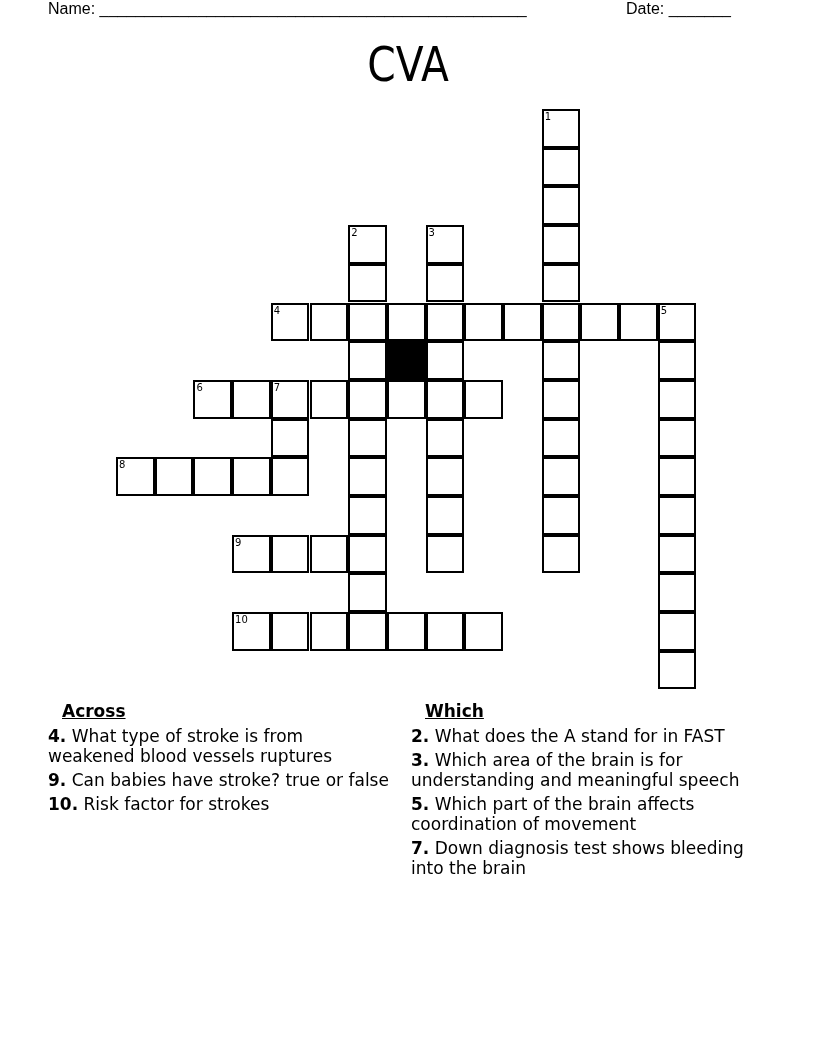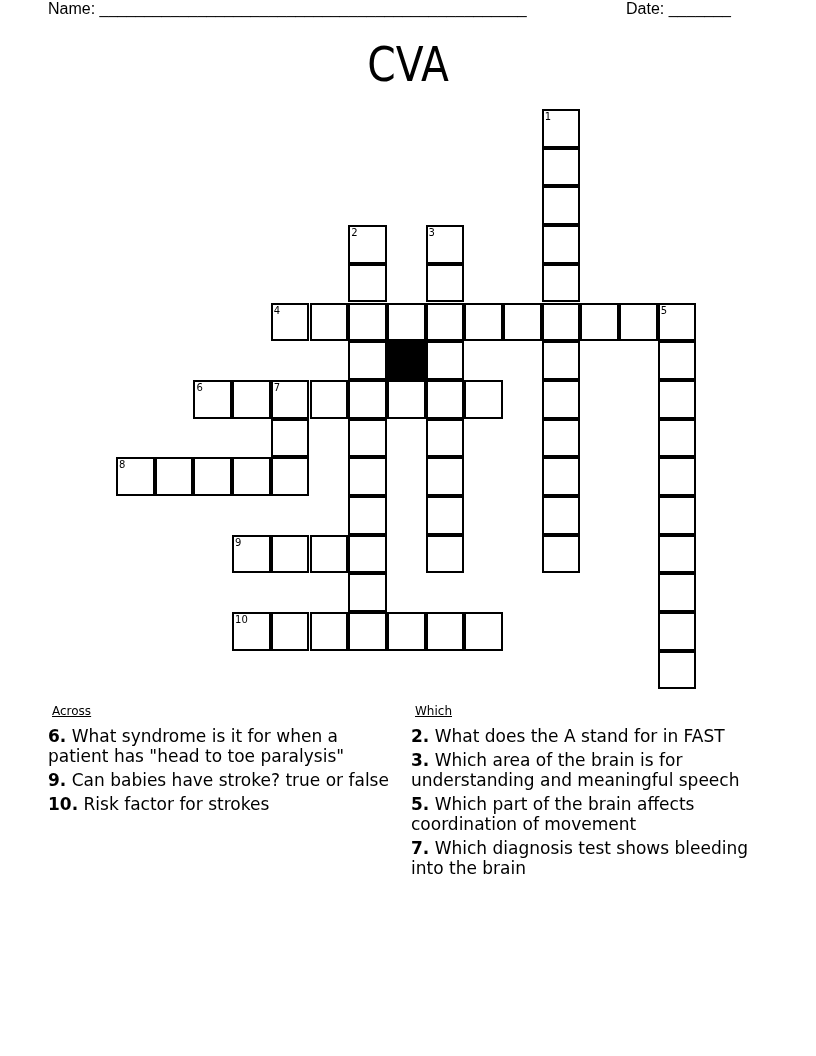--- a/index.html
+++ b/index.html
@@ -8,21 +8,21 @@
   .header .name { position: absolute; left: 0; top: 0; white-space: nowrap; }
   .header .date { position: absolute; left: 578px; top: 0; white-space: nowrap; }
   .title { position: absolute; top: 36px; left: 0; width: 816px; text-align: center; font-family: "DejaVu Sans", sans-serif; font-size: 48px; line-height: 56px; transform: scaleX(0.85); }
   .grid { position: absolute; left: 117px; top: 110px; width: 582px; height: 582px; }
   .cell { position: absolute; width: 38.7px; height: 38.7px; box-sizing: border-box; border: 2px solid #000; background: #fff; margin-left: -1px; margin-top: -1px; }
   .cell.black { background: #000; }
   .cell .num { position: absolute; left: 1px; top: 0px; font-family: "DejaVu Sans", sans-serif; font-size: 10px; line-height: 12px; }
   .clues { position: absolute; top: 700px; font-family: "DejaVu Sans", sans-serif; font-size: 17px; line-height: 20px; }
   .clues.across { left: 48px; width: 345px; }
   .clues.down { left: 411px; width: 370px; }
-  .clues h3 { margin: 0 0 4px 4px; font-size: 12px; font-weight: normal; text-decoration: underline; line-height: 22px; }
+  .clues h3 { margin: 0 0 4px 14px; font-size: 17px; font-weight: bold; text-decoration: underline; line-height: 22px; }
   .clue { margin: 0 0 4px 0; }
   .clue b { font-weight: bold; }
 </style>
 </head>
 <body>
 
 <div class="header">
   <span class="name">Name: ________________________________________________</span>
   <span class="date">Date: _______</span>
 </div>
@@ -118,24 +118,24 @@
     <div class="cell" style="left: 154.8px; top: 503.1px;"></div>
     <div class="cell" style="left: 193.5px; top: 503.1px;"></div>
     <div class="cell" style="left: 270.9px; top: 503.1px;"></div>
     <div class="cell" style="left: 309.6px; top: 503.1px;"></div>
     <div class="cell" style="left: 348.3px; top: 503.1px;"></div>
     <div class="cell black" style="left: 270.9px; top: 232.2px;"></div>
   </div>
 
 <div class="clues across">
   <h3>Across</h3>
-  <div class="clue"><b>6.</b><span> What syndrome is it for when a patient has "head to toe paralysis"</span></div>
+  <div class="clue"><b>4.</b><span> What type of stroke is from weakened blood vessels ruptures</span></div>
   <div class="clue"><b>9.</b><span> Can babies have stroke? true or false</span></div>
   <div class="clue"><b>10.</b><span> Risk factor for strokes</span></div>
 </div>
 
 <div class="clues down">
   <h3>Which</h3>
   <div class="clue"><b>2.</b><span> What does the A stand for in FAST</span></div>
   <div class="clue"><b>3.</b><span> Which area of the brain is for understanding and meaningful speech</span></div>
   <div class="clue"><b>5.</b><span> Which part of the brain affects coordination of movement</span></div>
-  <div class="clue"><b>7.</b><span> Which diagnosis test shows bleeding into the brain</span></div>
+  <div class="clue"><b>7.</b><span> Down diagnosis test shows bleeding into the brain</span></div>
 </div>
 
 </body></html>

